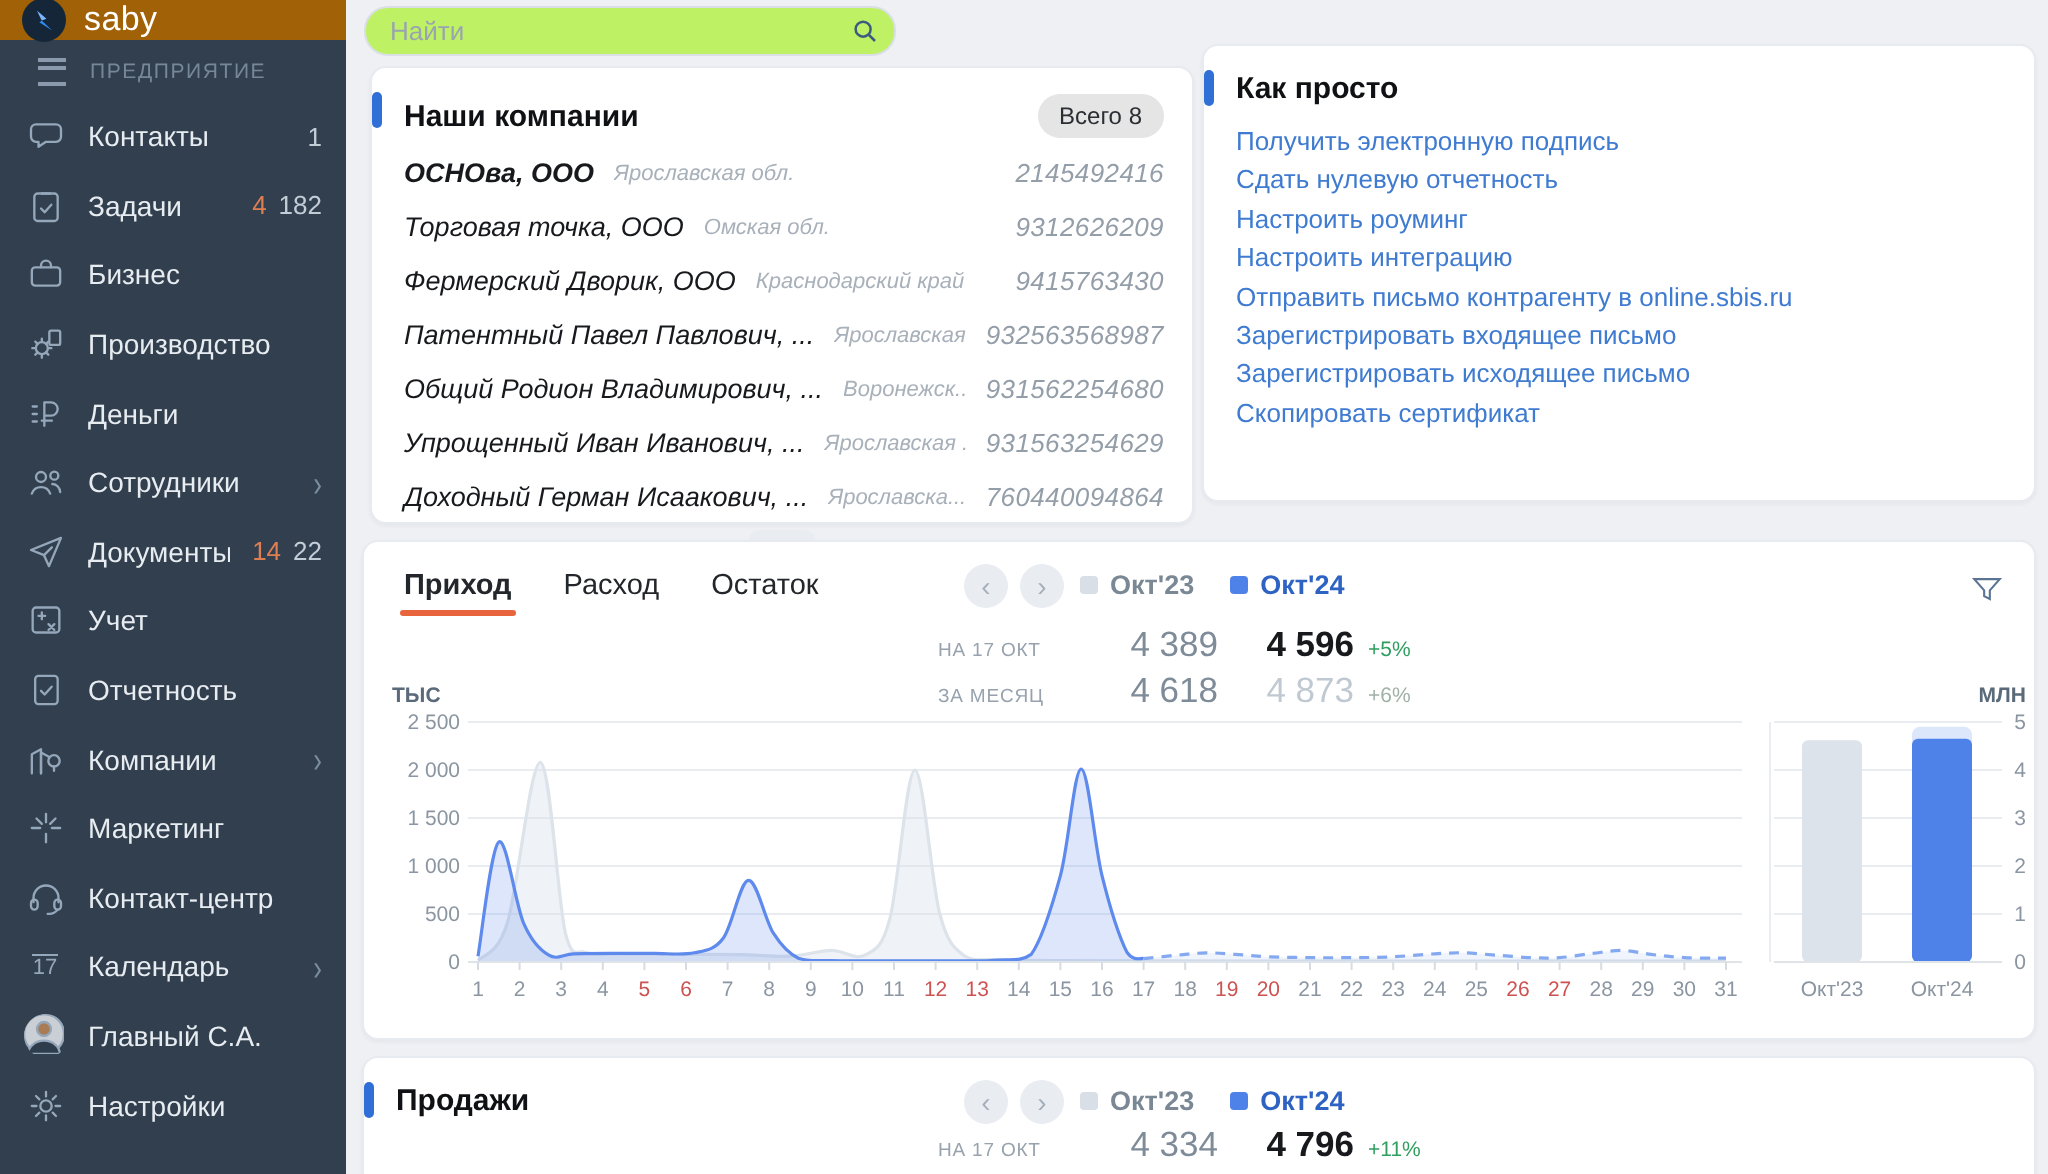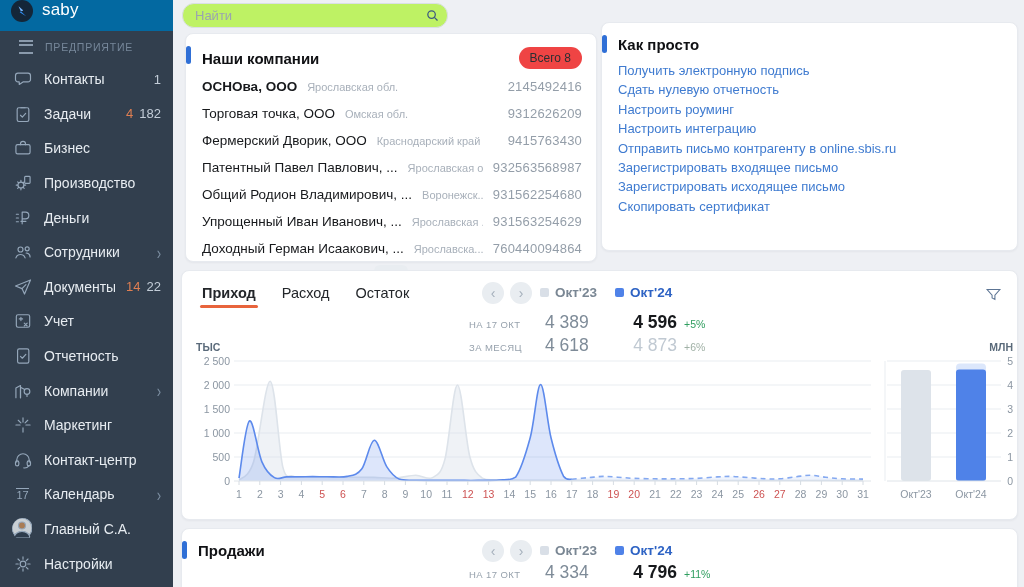--- a/index.html
+++ b/index.html
@@ -3,21 +3,21 @@
 <meta charset="utf-8">
 <style>
   html,body{margin:0;padding:0;}
   body{width:1024px;height:587px;overflow:hidden;background:#eef0f4;
        font-family:"Liberation Sans",sans-serif;position:relative;
        -webkit-font-smoothing:antialiased;}
   .stage{position:absolute;inset:0;width:1024px;height:587px;}
 
   
   .sidebar{position:absolute;left:0;top:0;width:173px;height:587px;background:#323f4e;}
-  .logo-row{height:31px;background:#0369a1;display:flex;gap:9px;padding:0 11px;}
+  .logo-row{height:20px;background:#a16207;display:flex;align-items:center;gap:9px;padding:0 11px;}
   .logo-mark{width:22px;height:22px;border-radius:50%;background:#142638;display:flex;align-items:center;justify-content:center;flex:none;}
   .logo-text{color:#fff;font-size:17px;letter-spacing:.2px;}
   .side-section{display:flex;align-items:center;gap:12px;height:31px;padding:0 19px;color:#76879a;font-size:10.5px;letter-spacing:.8px;}
   .burger{width:14px;height:10px;border-top:2px solid #8a9aac;border-bottom:2px solid #8a9aac;position:relative;flex:none;}
   .burger::after{content:'';position:absolute;left:0;top:2px;width:100%;height:2px;background:#8a9aac;}
   .side-item{display:flex;align-items:center;gap:11px;height:34.6px;padding:0 12px;color:#e7ecf1;font-size:14px;cursor:pointer;}
   .side-item .ico{width:21px;height:21px;color:#95a7ba;flex:none;display:flex;align-items:center;justify-content:center;}
   .side-item .ico svg{width:20px;height:20px;stroke:currentColor;fill:none;stroke-width:1.4;stroke-linecap:round;stroke-linejoin:round;}
   .side-item .lbl{white-space:nowrap;overflow:hidden;min-width:0;}
   .side-item .tail{margin-left:auto;display:flex;gap:6px;align-items:center;font-size:13px;}
@@ -32,25 +32,25 @@
   .search input{border:0;outline:0;background:transparent;flex:1;padding:0 12px;font-size:13px;color:#333;font-family:inherit;}
   .search input::placeholder{color:#9aa4af;}
   .search .mag{width:30px;height:100%;display:flex;align-items:center;justify-content:center;cursor:pointer;}
 
   
   .card{position:absolute;background:#fff;border:1px solid #e7eaef;border-radius:8px;
         box-shadow:0 1px 2px rgba(30,40,60,.05);box-sizing:border-box;}
   .card-head{display:flex;align-items:center;padding:13px 14px 0 16px;position:relative;}
   .accent{position:absolute;left:0;top:12px;width:5px;height:18px;border-radius:3px;background:#2f6fd6;}
   .card-title{font-size:15px;font-weight:bold;color:#101114;cursor:pointer;}
-  .pill{margin-left:auto;background:#ef4444;border-radius:12px;padding:4px 11px;font-size:12px;color:#2b2f33;}
+  .pill{margin-left:auto;background:#e5e5e5;border-radius:12px;padding:4px 11px;font-size:12px;color:#2b2f33;}
 
   
   .co-rows{padding:4px 14px 0 16px;}
-  .co-row{display:flex;align-items:center;height:27px;cursor:pointer;}
+  .co-row{display:flex;align-items:center;height:27px;cursor:pointer;font-style:italic;}
   .co-name{font-size:13.5px;color:#17191c;white-space:nowrap;}
   .co-name.bold{font-weight:bold;}
   .co-region{font-size:11px;color:#a8b0ba;margin-left:10px;white-space:nowrap;overflow:hidden;text-overflow:clip;flex:1;min-width:0;}
   .co-id{font-size:13px;color:#949ea9;margin-left:10px;letter-spacing:.2px;}
   .more-dots{margin:3px auto 0;width:34px;height:12px;border-radius:6px;background:#e9edf1;
              display:flex;align-items:center;justify-content:center;gap:3px;cursor:pointer;}
   .more-dots i{width:3px;height:3px;border-radius:50%;background:#6b7682;}
 
   
   .links{padding:8px 16px 0;}
@@ -64,21 +64,21 @@
   .nav-arrows{position:absolute;display:flex;gap:6px;}
   .nav-arrows .arr{width:22px;height:22px;border-radius:50%;background:#e9edf1;color:#a4afbb;
                    display:flex;align-items:center;justify-content:center;font-size:14px;cursor:pointer;line-height:1;}
   .legend{position:absolute;display:flex;gap:18px;align-items:center;}
   .legend .chip{display:flex;align-items:center;gap:6px;cursor:pointer;}
   .legend .sw{width:9px;height:9px;border-radius:2px;}
   .legend .lg-lbl{font-size:13.5px;font-weight:bold;}
   .stats{position:absolute;}
   .stat-row{display:grid;grid-template-columns:76px 64px 68px 46px;align-items:baseline;height:23px;}
   .st-lbl{font-size:9.5px;color:#97a2ad;letter-spacing:.4px;}
-  .st-v23{font-size:17.5px;color:#7e8b98;}
+  .st-v23{text-align:right;font-size:17.5px;color:#7e8b98;}
   .st-v24{text-align:right;font-size:17.5px;color:#17191c;font-weight:bold;}
   .st-v24.muted{color:#c0c9d2;font-weight:normal;}
   .st-delta{font-size:10.5px;color:#2f9e5f;padding-left:7px;}
   .st-delta.muted{color:#a0b1a6;}
   .funnel{position:absolute;cursor:pointer;}
 
   .chart-svg{position:absolute;left:0;top:0;pointer-events:none;}
   svg text{font-family:"Liberation Sans",sans-serif;}
 </style>
 </head>

